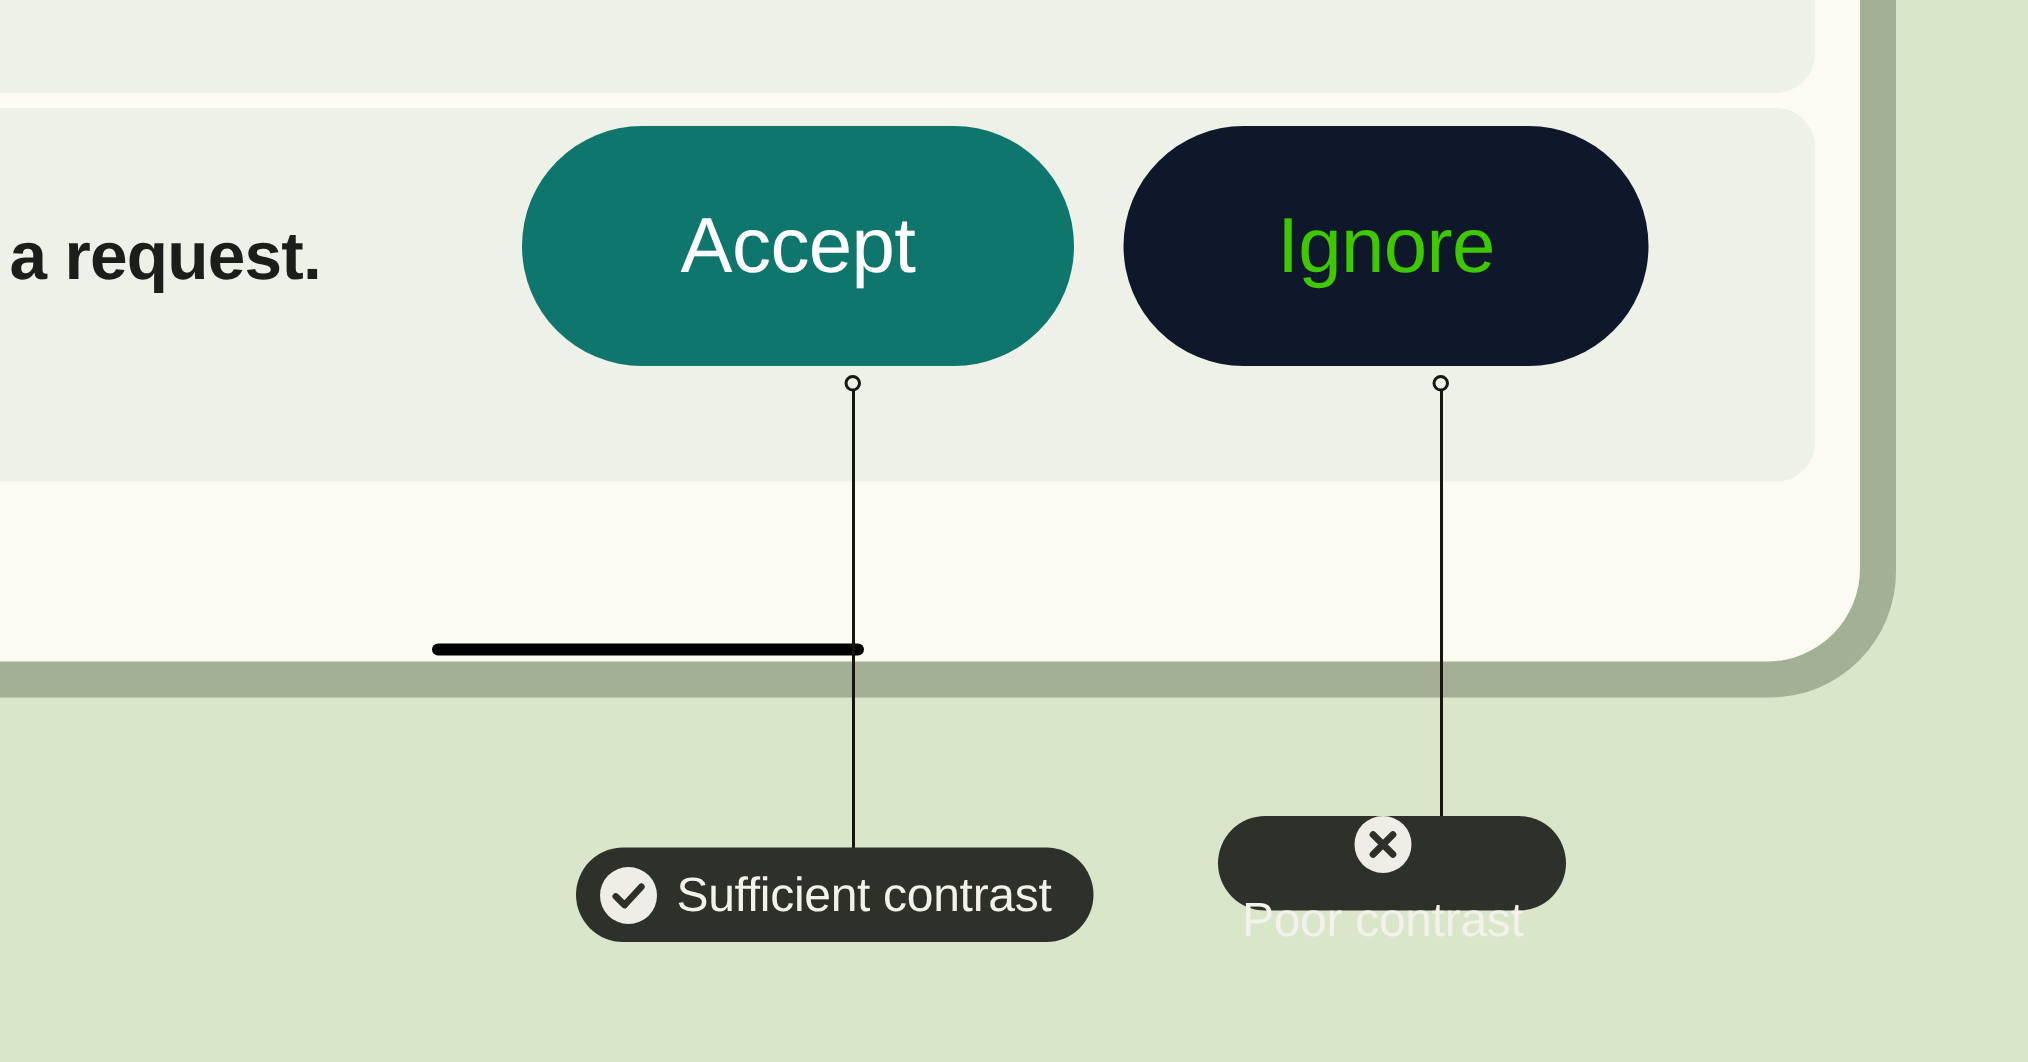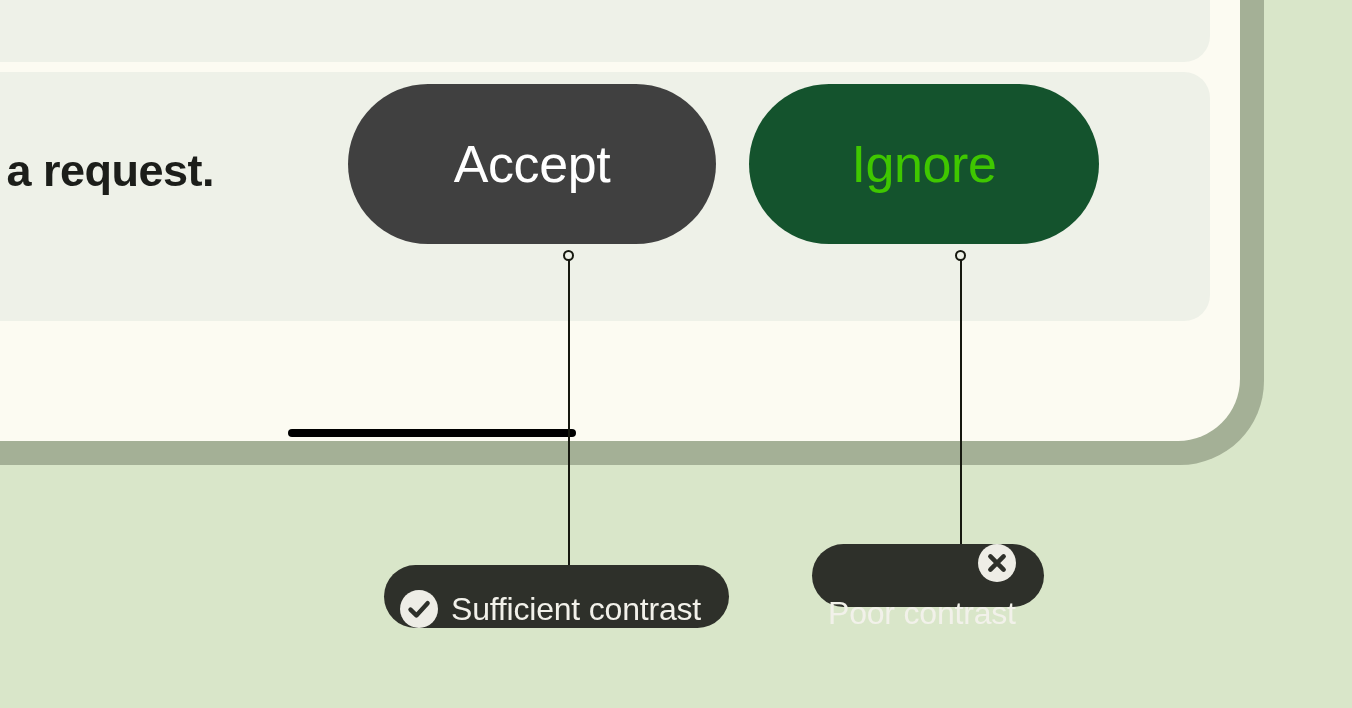--- a/index.html
+++ b/index.html
@@ -95,27 +95,27 @@
     font-family: "Liberation Sans", sans-serif;
     font-size: 52px;
     font-weight: 400;
     letter-spacing: -0.4px;
     cursor: pointer;
     border-radius: 80px;
   }
   .btn-accept {
     left: 624px;
     width: 368px;
-    background: #404040;
+    background: #0f766e;
     color: #ffffff;
   }
   .btn-ignore {
     left: 1025px;
     width: 350px;
-    background: #14532d;
+    background: #0f172a;
     color: #3fc700;
   }
 
   
   .home-indicator {
     position: absolute;
     left: 504px;
     top: 705px;
     width: 288px;
     height: 8px;
@@ -154,21 +154,21 @@
     left: 955px;
     top: 250px;
   }
   .connector-ignore .stem { height: 316px; }
 
   
   .badge {
     position: absolute;
     height: 63px;
     display: flex;
-    align-items: flex-end;
+    align-items: center;
     gap: 13px;
     padding: 0 28px 0 16px;
     background: #2e302a;
     border-radius: 34px;
     box-sizing: border-box;
   }
   .badge-label {
     font-size: 32px;
     font-weight: 400;
     color: #f2f1ea;

